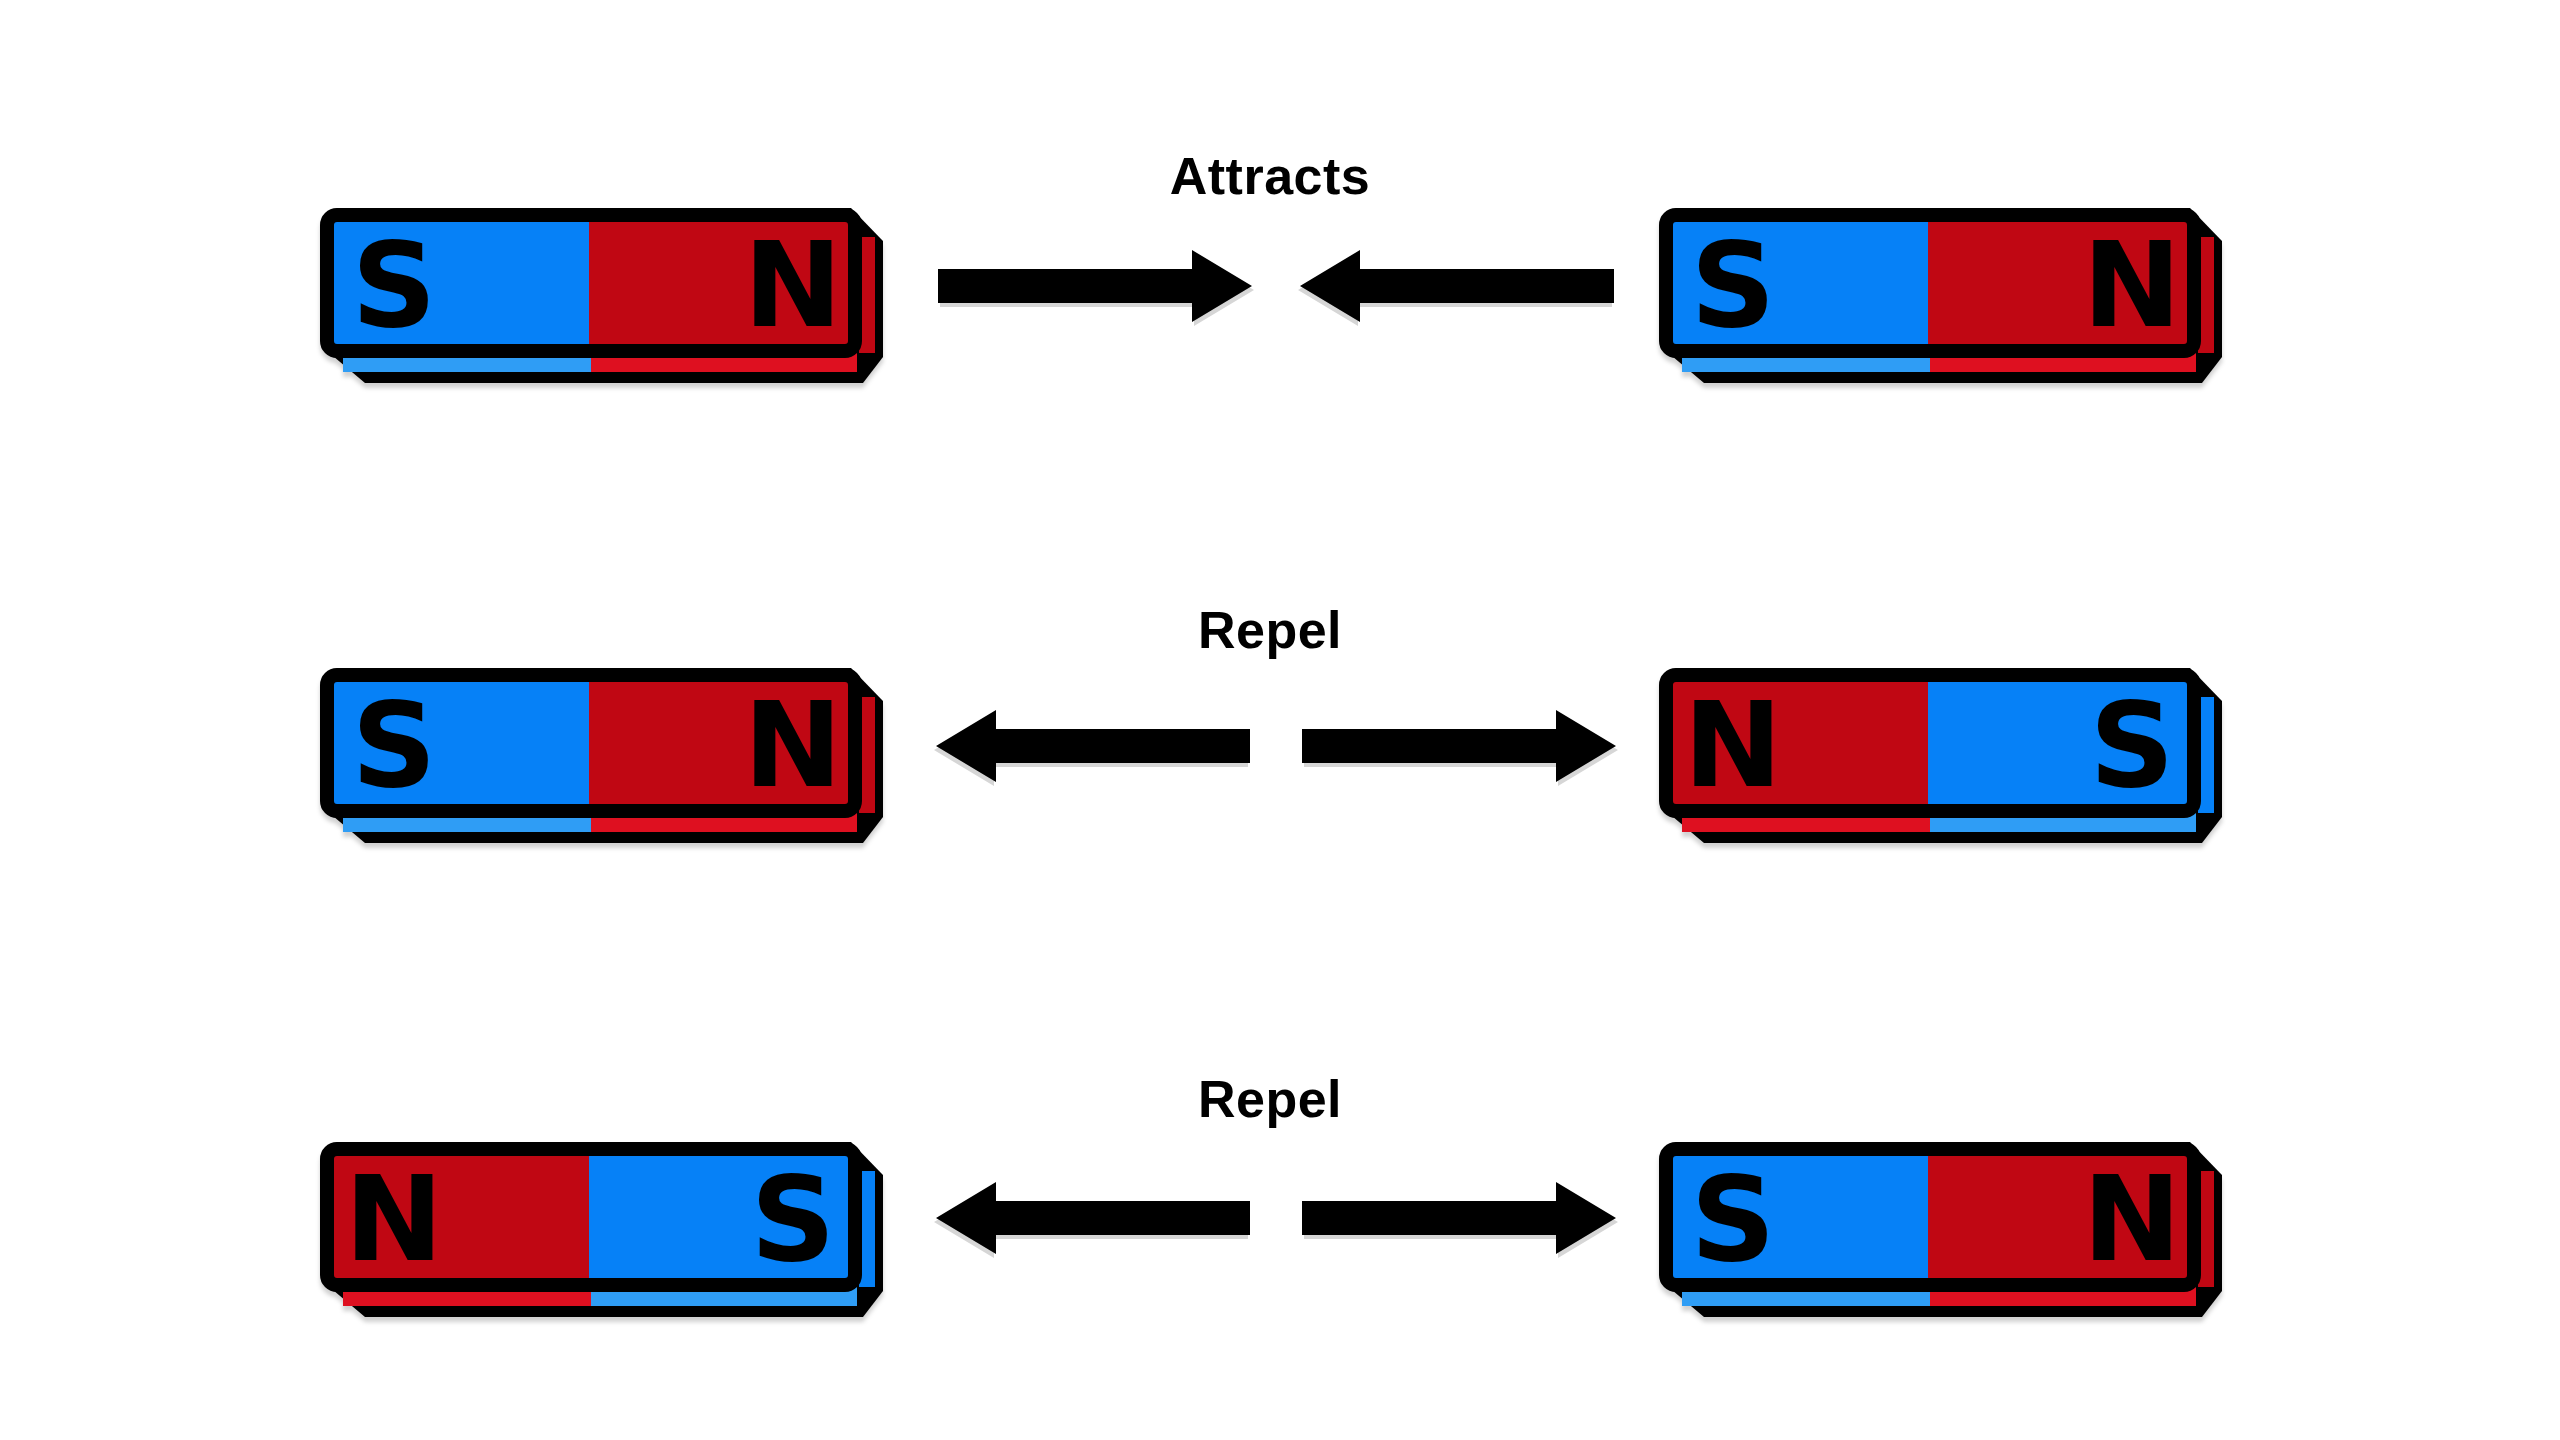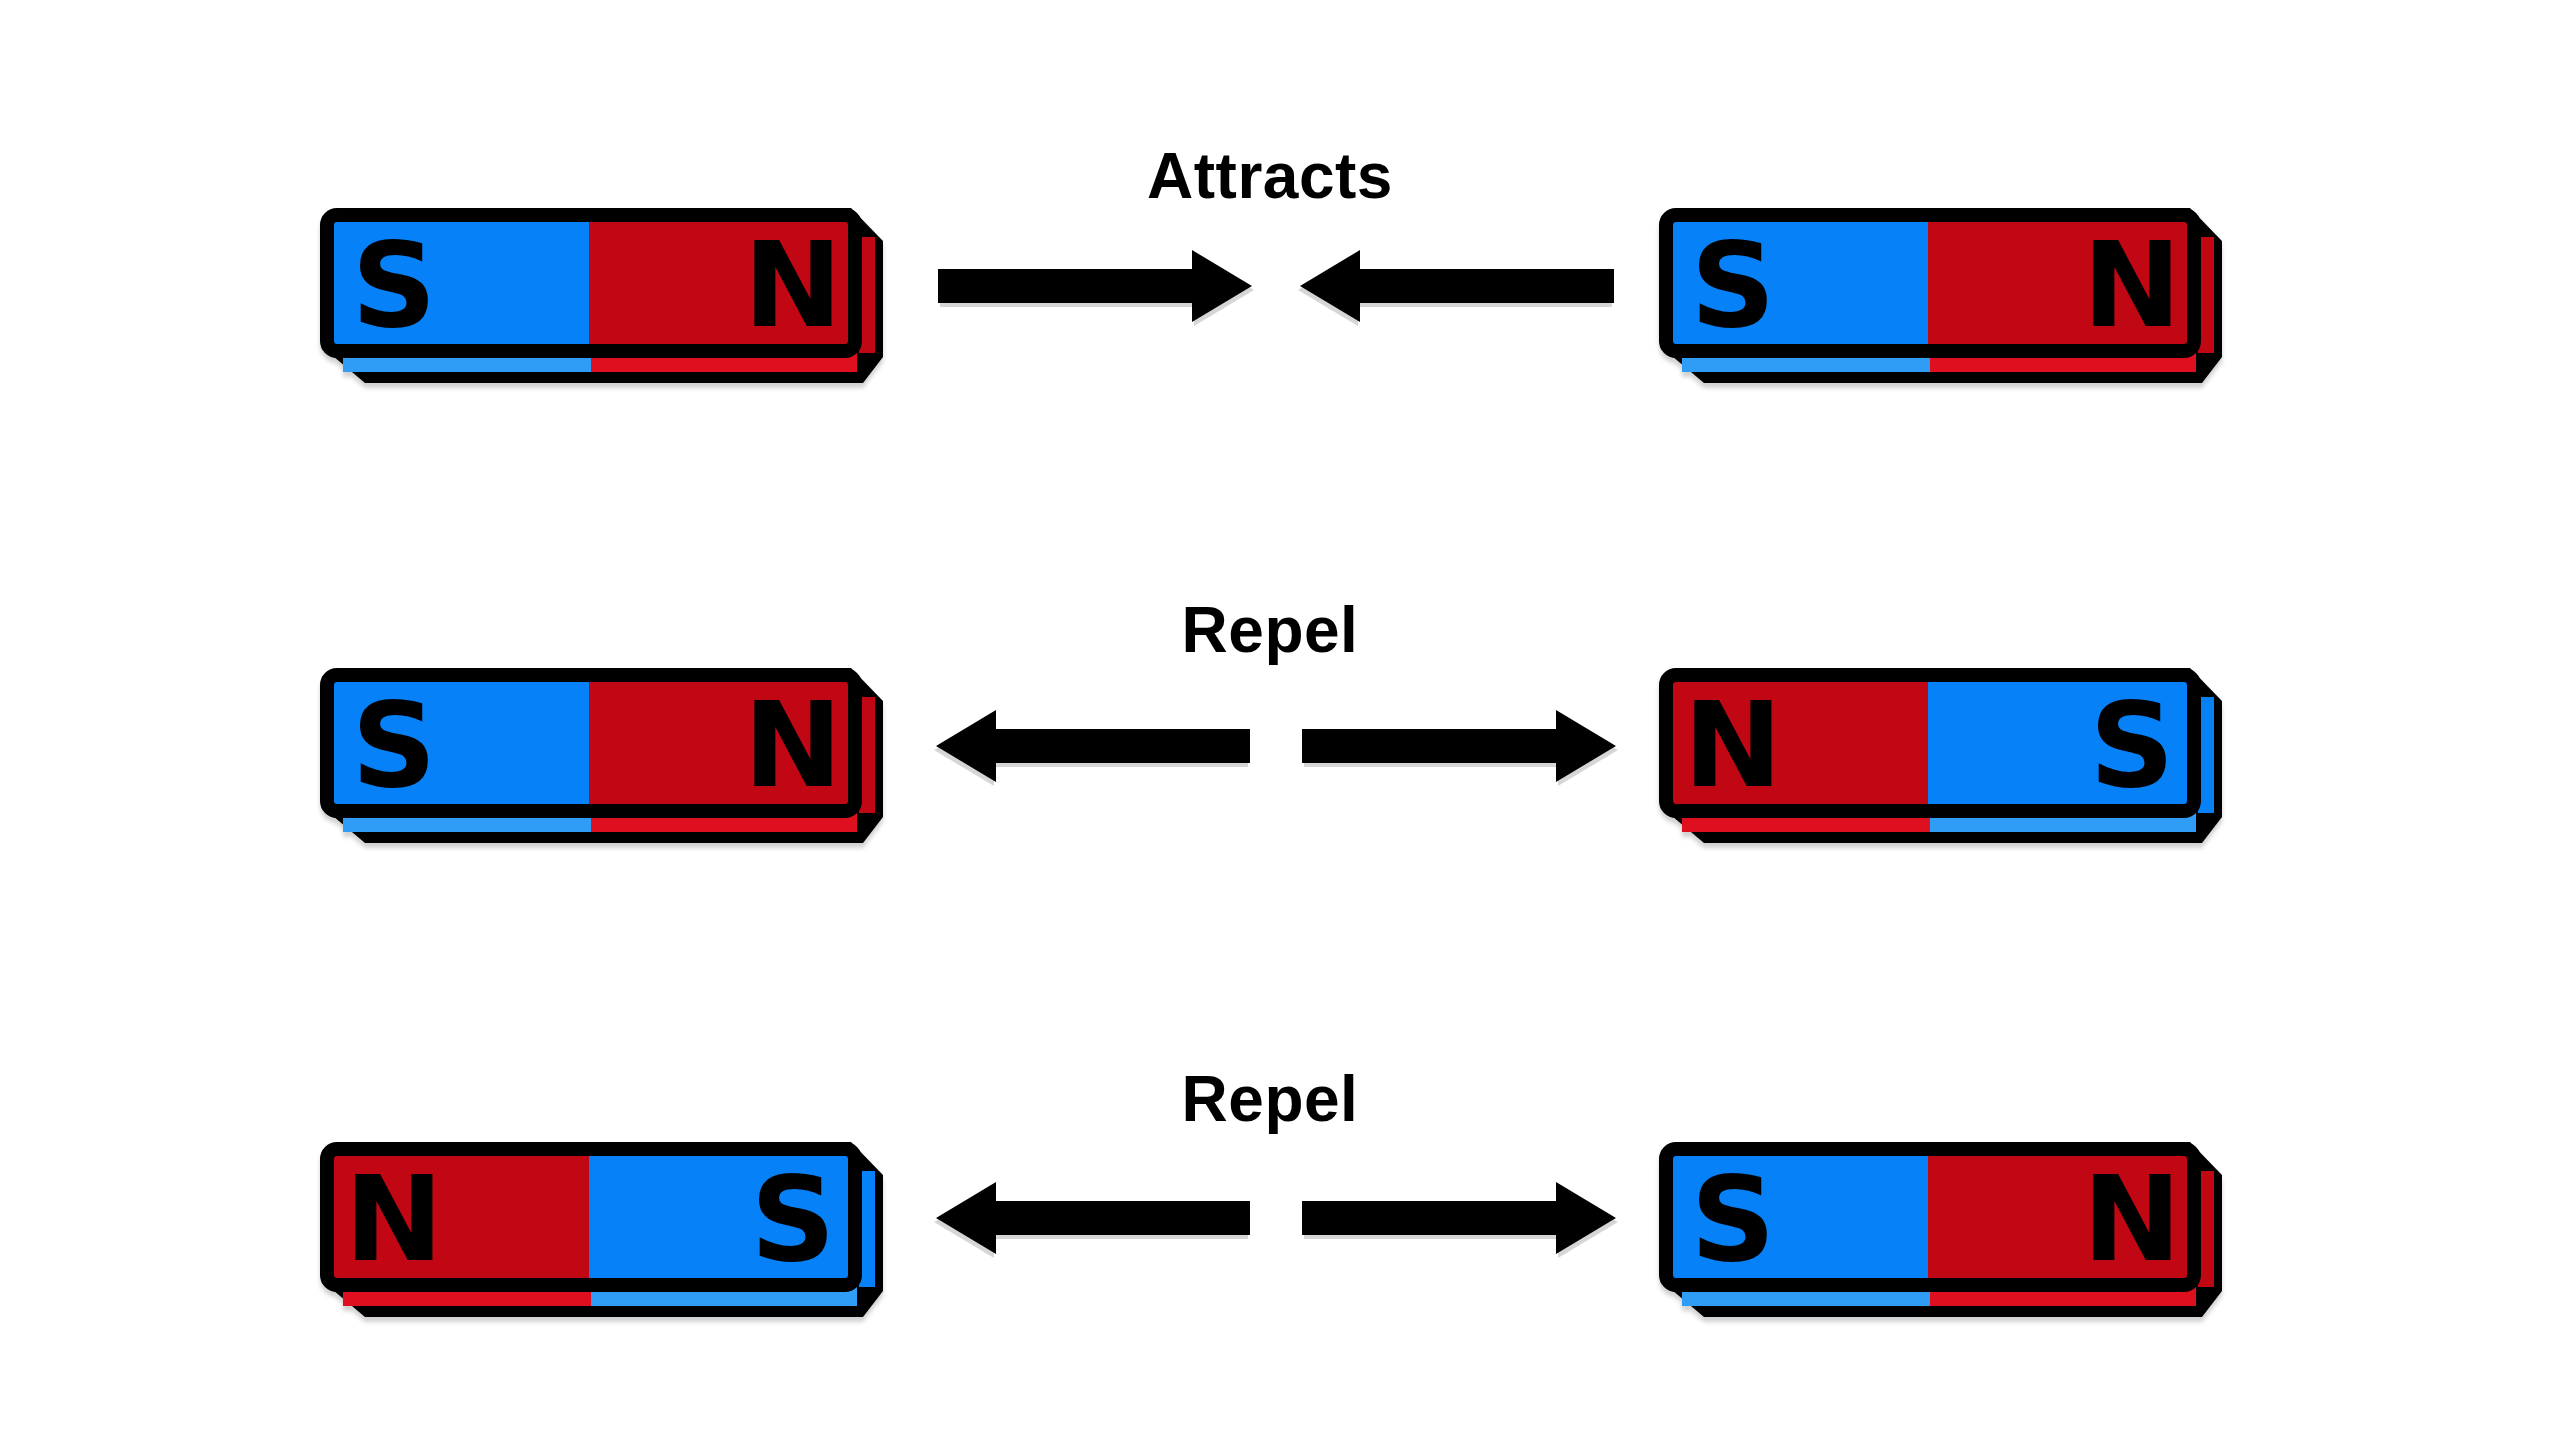--- a/index.html
+++ b/index.html
@@ -7,21 +7,21 @@
     position: relative;
     width: 2560px;
     height: 1440px;
     background: #ffffff;
     overflow: hidden;
     font-family: "Liberation Sans", sans-serif;
   }
   .row-label {
     position: absolute;
     transform: translate(-50%, -50%);
-    font-size: 64px;
+    font-size: 52px;
     font-weight: 700;
     color: #000000;
     white-space: nowrap;
     letter-spacing: 0.5px;
   }
   .magnet {
     position: absolute;
     filter: drop-shadow(0 5px 2px rgba(0,0,0,0.18));
   }
   .arrow {

